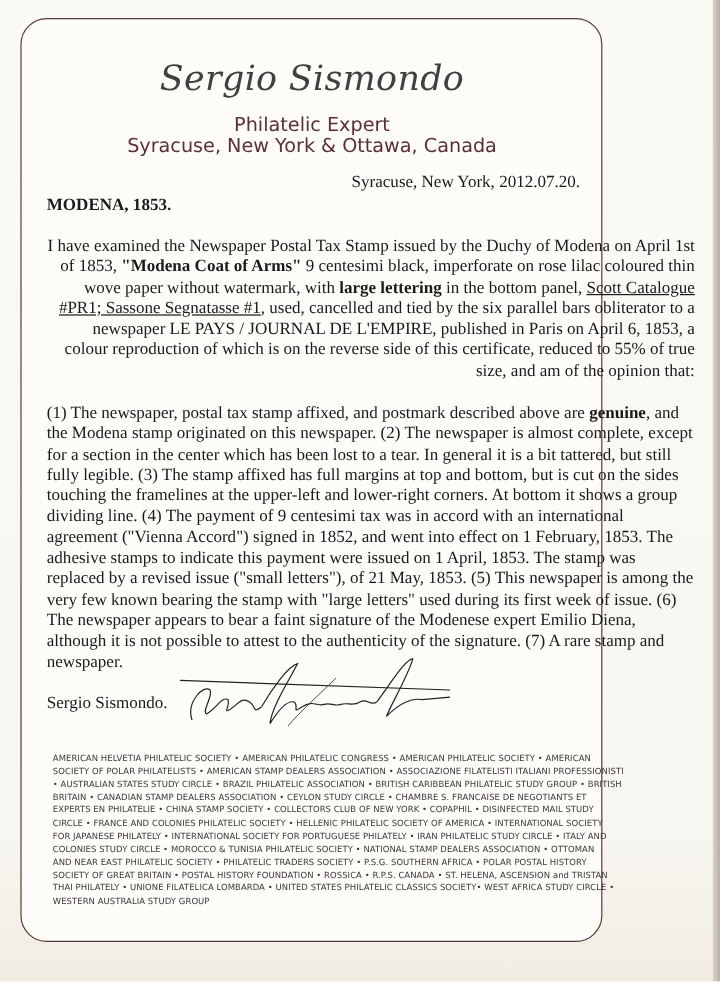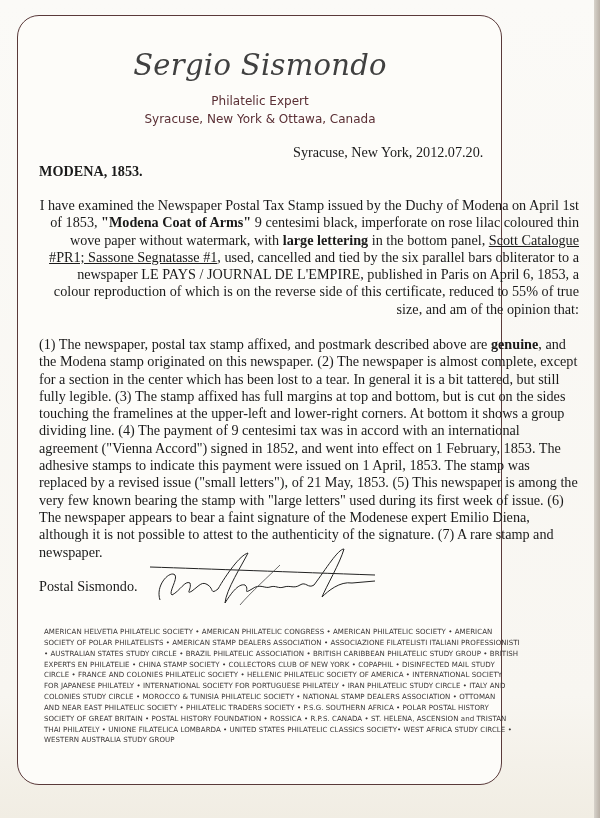--- a/index.html
+++ b/index.html
@@ -44,21 +44,21 @@
       font-size: 29px;
       color: #7a2f35;
       letter-spacing: 0.3px;
     }
     .header-sub {
       position: absolute;
       left: 0; width: 520px;
       text-align: center;
       font-family: "DejaVu Sans", sans-serif;
       color: #5a2f35;
-      font-size: 12px;
+      font-size: 16px;
     }
     .header-title { top: 94px; }
     .header-place { top: 112px; }
     .doc {
       font-family: "Liberation Serif", serif;
       color: #1a1a1a;
       font-size: 14.2px;
       line-height: 17.3px;
     }
     .date {
@@ -121,34 +121,35 @@
 <div class="header-sub header-title">Philatelic Expert</div>
 <div class="header-sub header-place">Syracuse, New York &amp; Ottawa, Canada</div>
 
 <div class="doc date">Syracuse, New York, 2012.07.20.</div>
 <div class="doc subject">MODENA, 1853.</div>
 
 <div class="doc para para1"><span>I have examined the Newspaper Postal Tax Stamp issued by the Duchy of Modena on April 1st of 1853, </span><span class="b">"Modena Coat of Arms"</span><span> 9 centesimi black, imperforate on rose lilac coloured thin wove paper without watermark, with </span><span class="b">large lettering</span><span> in the bottom panel, </span><span class="u">Scott Catalogue #PR1; Sassone Segnatasse #1</span><span>, used, cancelled and tied by the six parallel bars obliterator to a newspaper LE PAYS / JOURNAL DE L'EMPIRE, published in Paris on April 6, 1853, a colour reproduction of which is on the reverse side of this certificate, reduced to 55% of true size, and am of the opinion that:</span></div>
 
 <div class="doc para para2"><span>(1) The newspaper, postal tax stamp affixed, and postmark described above are </span><span class="b">genuine</span><span>, and the Modena stamp originated on this newspaper. (2) The newspaper is almost complete, except for a section in the center which has been lost to a tear. In general it is a bit tattered, but still fully legible. (3) The stamp affixed has full margins at top and bottom, but is cut on the sides touching the framelines at the upper-left and lower-right corners. At bottom it shows a group dividing line. (4) The payment of 9 centesimi tax was in accord with an international agreement ("Vienna Accord") signed in 1852, and went into effect on 1 February, 1853. The adhesive stamps to indicate this payment were issued on 1 April, 1853. The stamp was replaced by a revised issue ("small letters"), of 21 May, 1853. (5) This newspaper is among the very few known bearing the stamp with "large letters" used during its first week of issue. (6) The newspaper appears to bear a faint signature of the Modenese expert Emilio Diena, although it is not possible to attest to the authenticity of the signature. (7) A rare stamp and newspaper.</span></div>
 
-<div class="doc signer">Postal Sismondo.</div>
+<div class="doc signer">Sergio Sismondo.</div>
 
 <svg class="signature" viewBox="0 0 280 70">
   <path d="M20 22 C 80 24, 160 27, 245 30" stroke="#222" stroke-width="1" fill="none"></path>
   <path d="M30 55 C 25 40, 40 25, 45 30 C 48 34, 38 48, 42 50 C 50 46, 55 35, 60 38 C 62 44, 55 50, 62 46 C 70 40, 72 36, 78 40 C 84 44, 80 50, 88 44" stroke="#222" stroke-width="1" fill="none"></path>
   <path d="M88 44 C 96 30, 110 10, 118 8 C 112 20, 96 45, 95 58 C 100 50, 108 38, 115 40 C 120 44, 112 50, 122 44 C 130 38, 135 44, 140 42 C 146 40, 148 44, 154 42 C 160 40, 164 44, 170 40 C 176 36, 178 44, 184 40" stroke="#222" stroke-width="1" fill="none"></path>
   <path d="M184 40 C 196 24, 208 4, 214 4 C 210 18, 196 42, 192 52 C 198 46, 210 36, 222 38 L 245 36" stroke="#222" stroke-width="1" fill="none"></path>
   <path d="M150 20 C 140 30, 120 48, 110 60" stroke="#444" stroke-width="0.8" fill="none"></path>
 </svg>
 
 <div class="societies">
   <span class="line">AMERICAN HELVETIA PHILATELIC SOCIETY • AMERICAN PHILATELIC CONGRESS • AMERICAN PHILATELIC SOCIETY • AMERICAN</span>
   <span class="line">SOCIETY OF POLAR PHILATELISTS • AMERICAN STAMP DEALERS ASSOCIATION • ASSOCIAZIONE FILATELISTI ITALIANI PROFESSIONISTI</span>
   <span class="line">• AUSTRALIAN STATES STUDY CIRCLE • BRAZIL PHILATELIC ASSOCIATION • BRITISH CARIBBEAN PHILATELIC STUDY GROUP • BRITISH</span>
+  <span class="line">BRITAIN • CANADIAN STAMP DEALERS ASSOCIATION • CEYLON STUDY CIRCLE • CHAMBRE S. FRANCAISE DE NEGOTIANTS ET</span>
   <span class="line">EXPERTS EN PHILATELIE • CHINA STAMP SOCIETY • COLLECTORS CLUB OF NEW YORK • COPAPHIL • DISINFECTED MAIL STUDY</span>
   <span class="line">CIRCLE • FRANCE AND COLONIES PHILATELIC SOCIETY • HELLENIC PHILATELIC SOCIETY OF AMERICA • INTERNATIONAL SOCIETY</span>
   <span class="line">FOR JAPANESE PHILATELY • INTERNATIONAL SOCIETY FOR PORTUGUESE PHILATELY • IRAN PHILATELIC STUDY CIRCLE • ITALY AND</span>
   <span class="line">COLONIES STUDY CIRCLE •  MOROCCO &amp; TUNISIA PHILATELIC SOCIETY • NATIONAL STAMP DEALERS ASSOCIATION • OTTOMAN</span>
   <span class="line">AND NEAR EAST PHILATELIC SOCIETY • PHILATELIC TRADERS SOCIETY • P.S.G. SOUTHERN AFRICA • POLAR POSTAL HISTORY</span>
   <span class="line">SOCIETY OF GREAT BRITAIN • POSTAL HISTORY FOUNDATION • ROSSICA • R.P.S. CANADA • ST. HELENA, ASCENSION and TRISTAN</span>
   <span class="line">THAI PHILATELY • UNIONE FILATELICA LOMBARDA • UNITED STATES PHILATELIC CLASSICS SOCIETY• WEST AFRICA STUDY CIRCLE •</span>
   <span class="line">WESTERN AUSTRALIA STUDY GROUP</span>
 </div>
 

